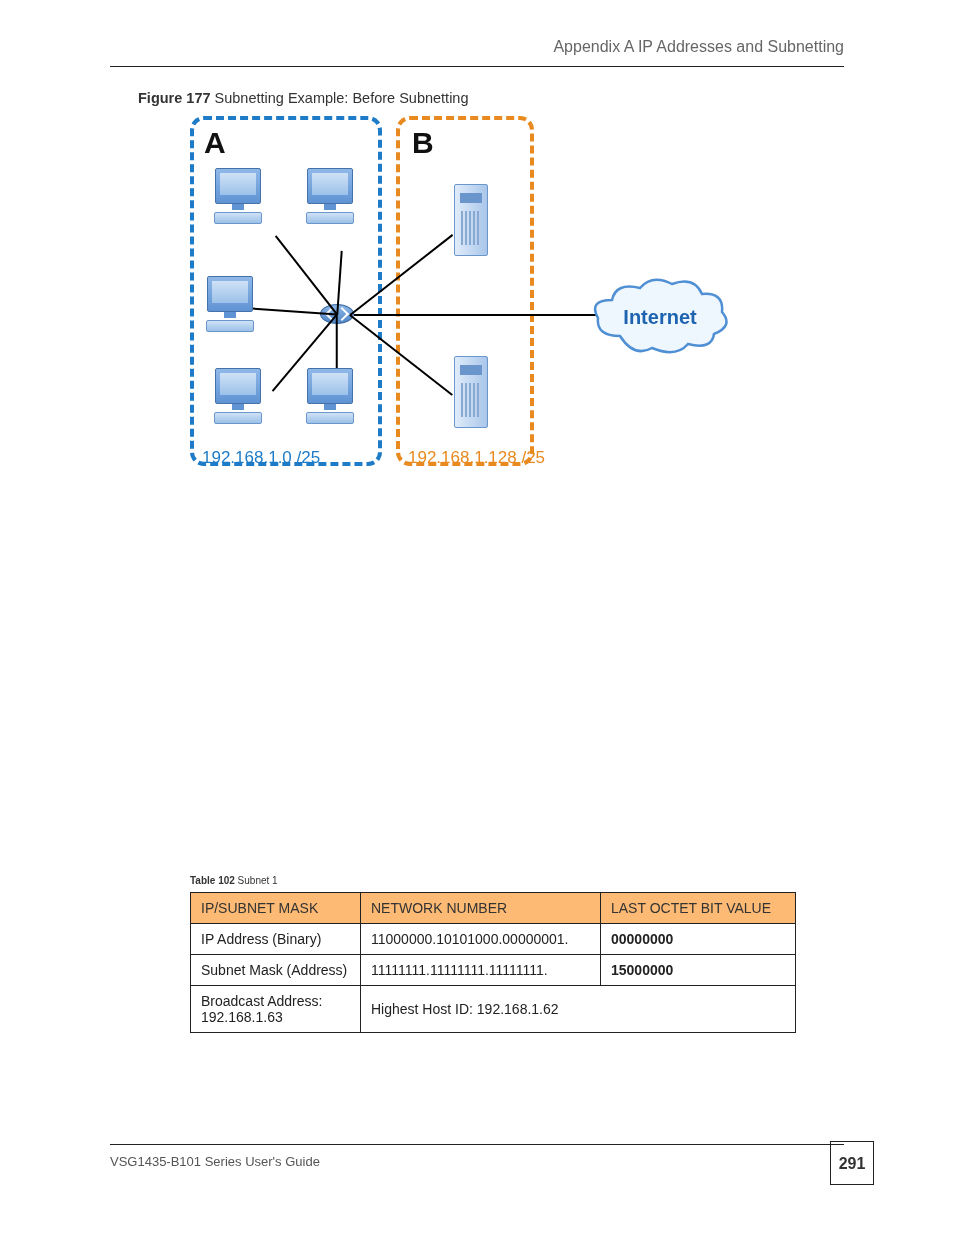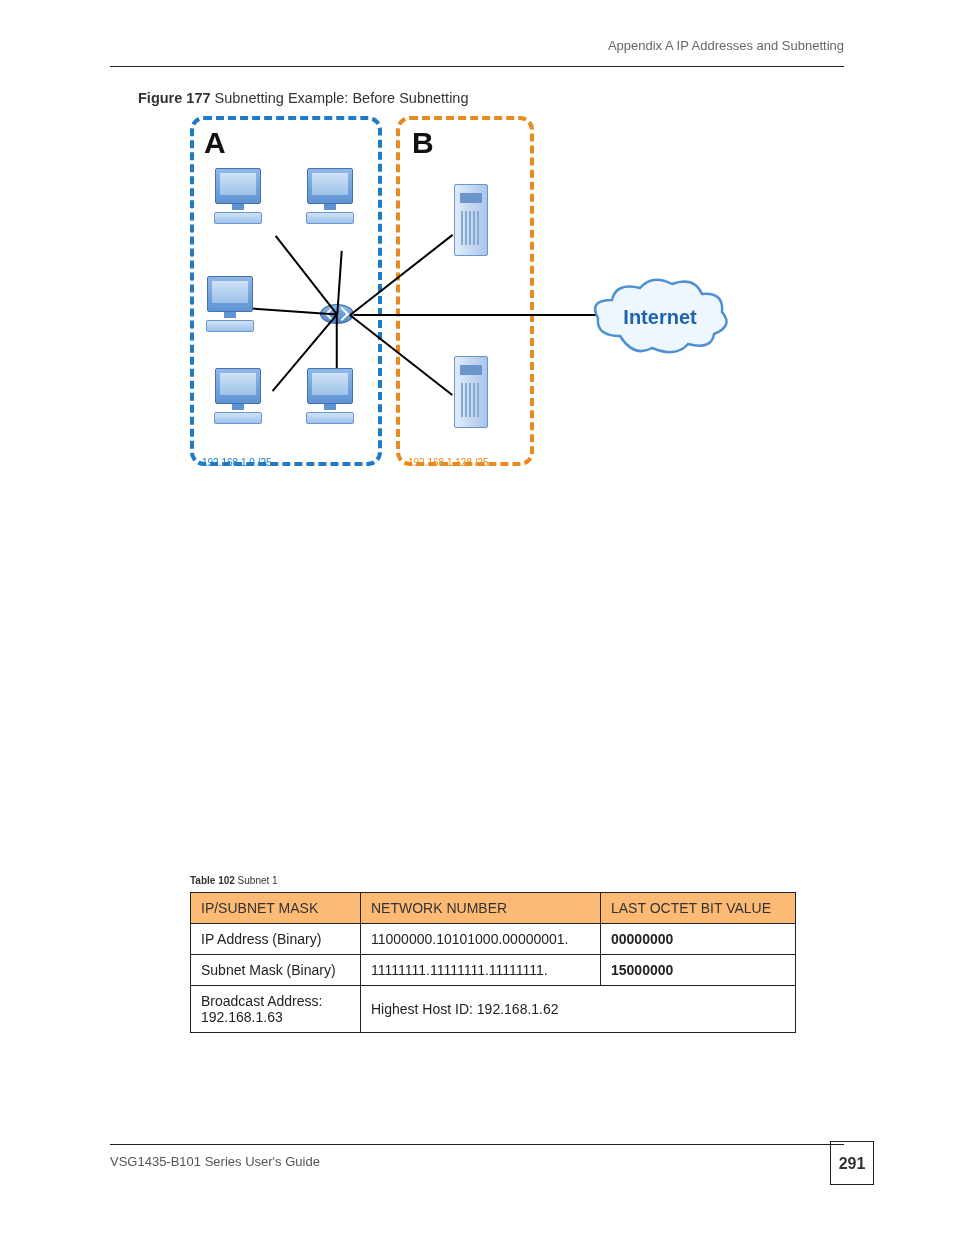--- a/index.html
+++ b/index.html
@@ -10,21 +10,21 @@
     font-family: Arial, Helvetica, sans-serif;
     color: #222;
     position: relative;
   }
   .header-area {
     position: absolute;
     top: 38px;
     left: 110px;
     right: 110px;
     text-align: right;
-    font-size: 13px;
+    font-size: 16px;
     color: #666;
   }
   .header-rule {
     position: absolute;
     top: 66px;
     left: 110px;
     right: 110px;
     border-top: 1px solid #222;
   }
   .figure-wrap {
@@ -65,21 +65,21 @@
     position: absolute;
     font-family: Arial, sans-serif;
     font-weight: bold;
     font-size: 30px;
     color: #111;
   }
   .labelA { left: 14px; top: 10px; }
   .labelB { left: 222px; top: 10px; }
   .subnet-label {
     position: absolute;
-    font-size: 10px;
+    font-size: 17px;
     bottom: 8px;
   }
   .subnet-a { left: 12px; color: #1d7bc7; }
   .subnet-b { left: 218px; color: #e88a1f; }
   
   .pc {
     position: absolute;
     width: 60px;
     height: 58px;
   }
@@ -302,21 +302,21 @@
         <th>LAST OCTET BIT VALUE</th>
       </tr>
     </thead>
     <tbody>
       <tr>
         <td>IP Address (Binary)</td>
         <td>11000000.10101000.00000001.</td>
         <td style="font-weight:bold">00000000</td>
       </tr>
       <tr>
-        <td>Subnet Mask (Binary)</td>
+        <td>Subnet Mask (Address)</td>
         <td>11111111.11111111.11111111.</td>
         <td style="font-weight:bold">15000000</td>
       </tr>
       <tr>
         <td style="white-space:pre-line;">Broadcast Address:
 192.168.1.63</td>
         <td colspan="2">Highest Host ID: 192.168.1.62</td>
       </tr>
     </tbody>
   </table>

